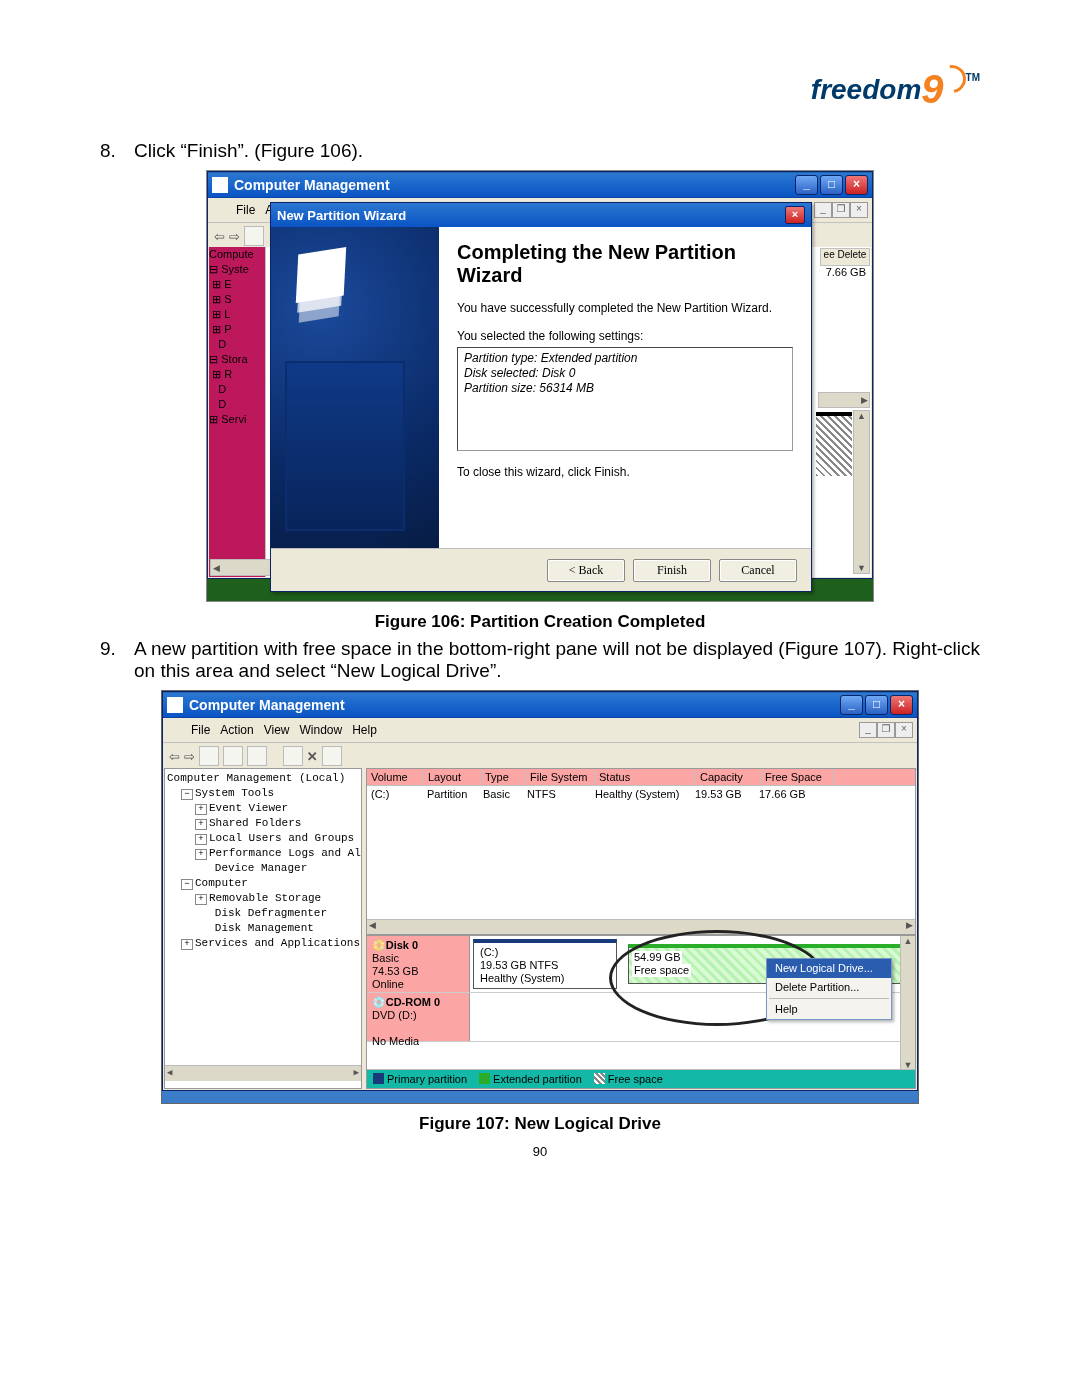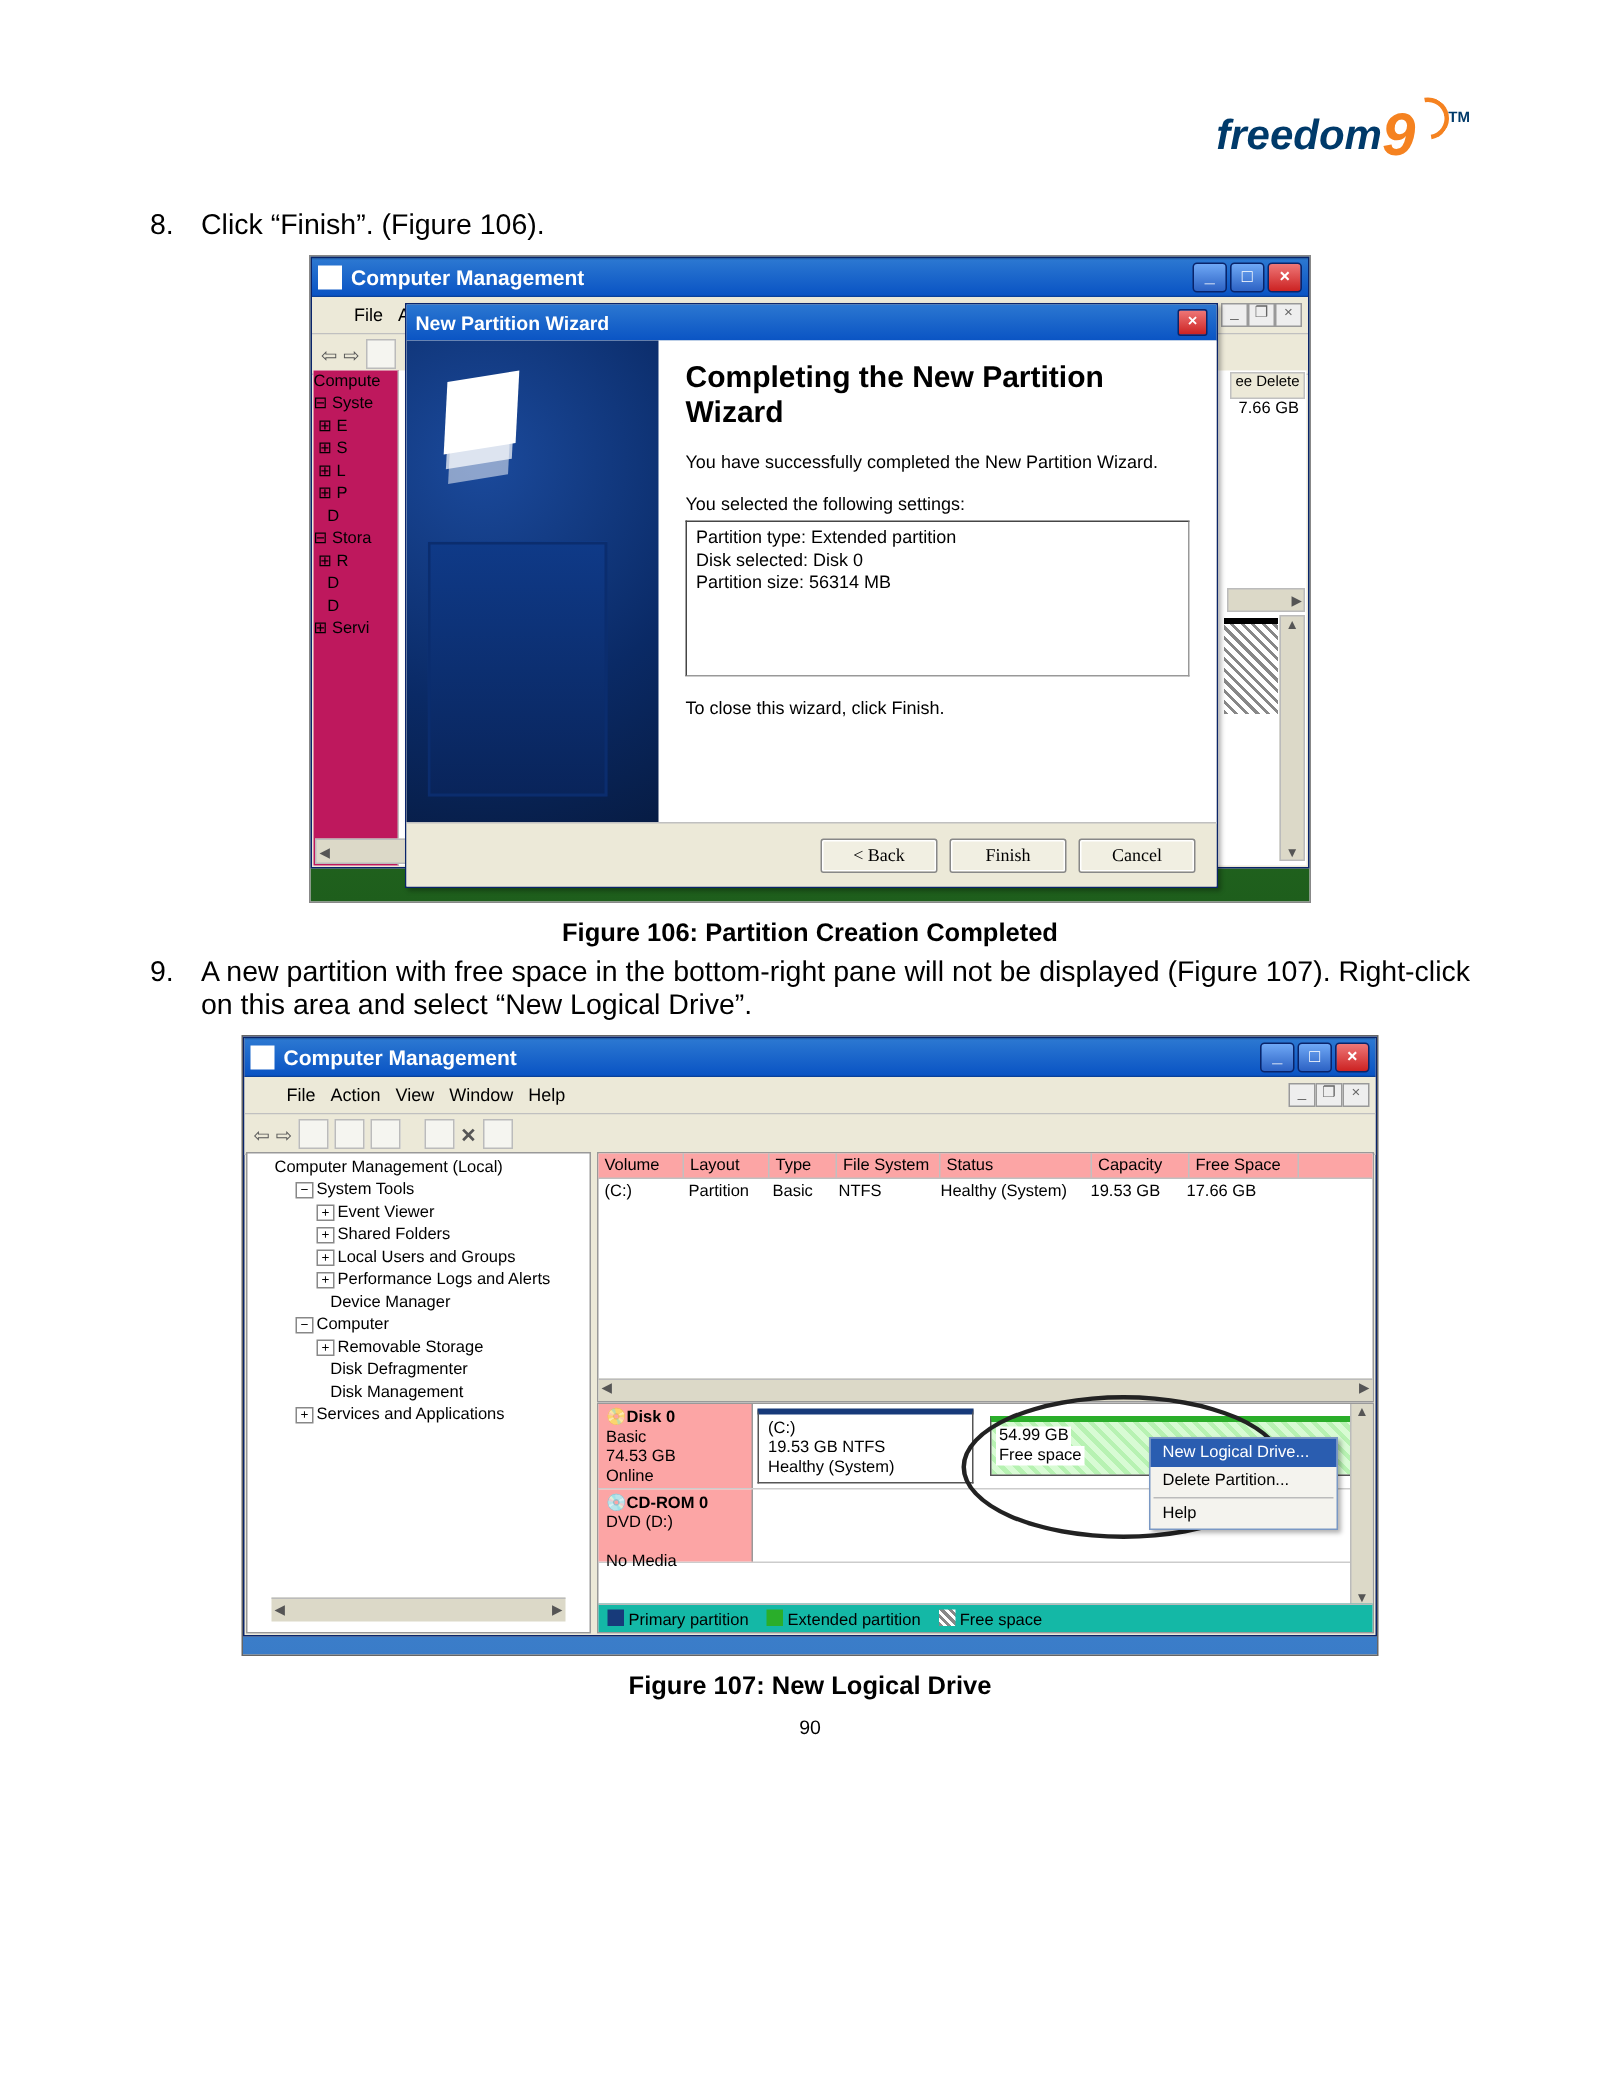--- a/index.html
+++ b/index.html
@@ -192,21 +192,21 @@
     box-shadow: inset 0 0 0 2px #0b2d6e;
   }
   .wiz-right{
     flex:1; padding:14px 18px; font-size:12px; font-family:Tahoma,Arial,sans-serif;
   }
   .wiz-right h2{font-size:20px;margin:0 0 14px 0;font-family:Tahoma,Arial;}
   .wiz-right .msg{margin:6px 0 14px 0;}
   .wiz-right .sel-label{margin:4px 0;}
   .wiz-right .sel-box{
     border:1px inset #999;background:#fff;height:96px;padding:3px 6px;
-    font-size:12px;line-height:15px;white-space:pre-line;overflow:hidden;
+    font-size:12px;line-height:15px;white-space:pre-line;overflow:hidden;font-style:italic;
   }
   .wiz-right .close-msg{margin-top:14px;}
   .wiz-btns{
     position:absolute;left:0;right:0;bottom:0;height:42px;
     background:#ece9d8;border-top:1px solid #c0c0c0;
     display:flex;justify-content:flex-end;align-items:center;gap:8px;padding:0 14px;
   }
   .dlg-btn{
     width:78px;height:23px;border:1px solid #888;background:#f1efe2;
     font-size:12px;font-family:Tahoma;border-radius:2px;
@@ -222,22 +222,22 @@
   .cm2 {
     position:absolute;left:0;top:0;right:0;bottom:12px;
     background:#ece9d8;border:1px solid #0a246a;
   }
   .body2{
     position:absolute;left:1px;right:1px;top:76px;bottom:1px;
     display:flex;background:#ece9d8;
   }
   .tree2{
     width:192px;background:#fff;border:1px solid #999;
-    font-size:11px;line-height:15px;padding:2px 18px;
-    font-family:Liberation Sans, sans-serif;white-space:nowrap;overflow:hidden;
+    font-size:11px;line-height:15px;padding:2px 2px;
+    font-family:Liberation Mono, monospace;white-space:nowrap;overflow:hidden;
   }
   .tree2 .ind{padding-left:14px;}
   .tree2 .ind2{padding-left:28px;}
   .tree2 .exp{display:inline-block;width:10px;text-align:center;border:1px solid #888;
     font-size:9px;line-height:9px;margin-right:2px;background:#fff;}
   .tree-scroll{
     height:15px;border-top:1px solid #bbb;background:#dcd9c8;
     display:flex;justify-content:space-between;font-size:9px;color:#555;padding:0 2px;
     margin:4px -2px -2px -2px;
   }

